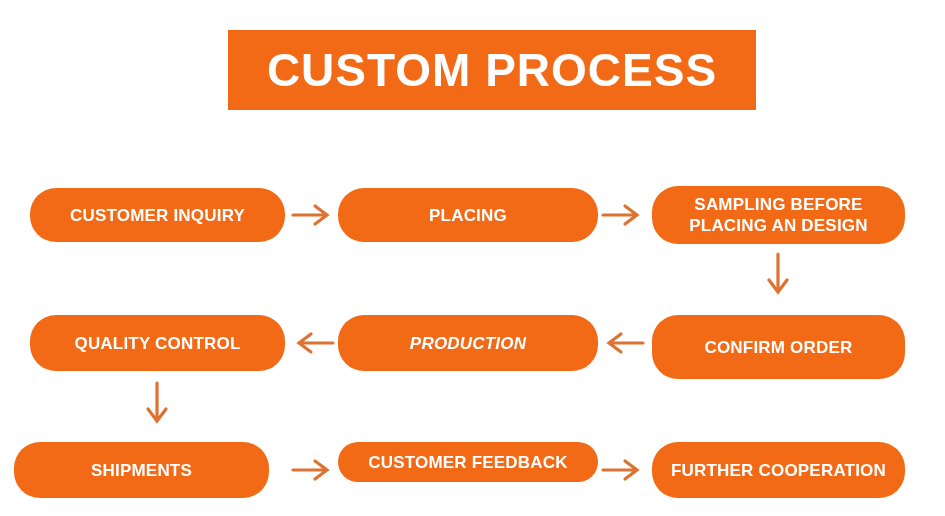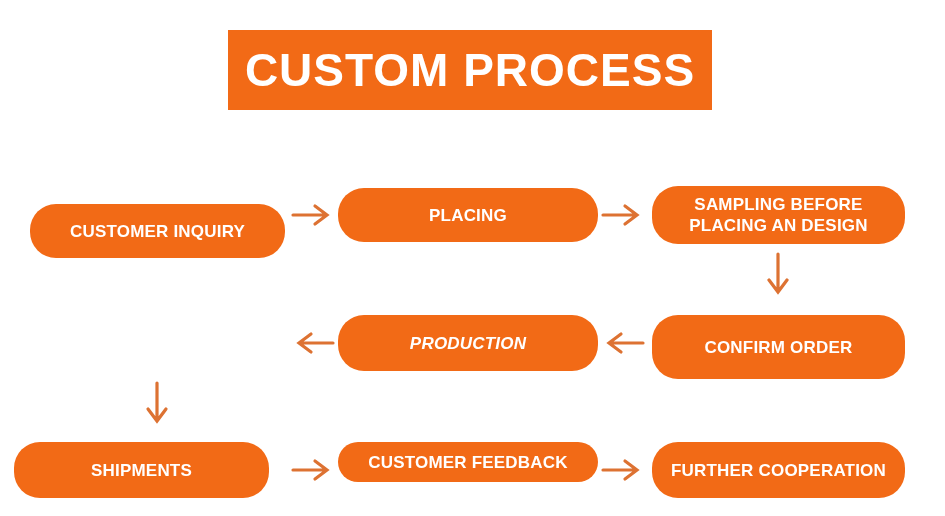--- a/index.html
+++ b/index.html
@@ -5,42 +5,42 @@
   html, body { margin: 0; padding: 0; }
   body {
     width: 945px; height: 516px;
     background: var(--background, #FFFFFF);
     font-family: "Liberation Sans", sans-serif;
     overflow: hidden;
   }
   .stage { position: relative; width: 945px; height: 516px; }
 
   .title-box {
-    position: absolute; left: 228px; top: 30px; width: 484px; height: 80px;
+    position: absolute; left: 228px; top: 30px; width: 528px; height: 80px;
     background: var(--box-fill, #F26A16);
     color: var(--box-text, #FFFFFF);
     display: flex; align-items: center; justify-content: center;
     font-weight: bold; font-size: 46px; letter-spacing: 1px;
     white-space: nowrap;
   }
 
   .node {
     position: absolute;
     background: var(--box-fill, #F26A16);
     color: var(--box-text, #FFFFFF);
     border-radius: 26px;
     display: flex; align-items: center; justify-content: center;
     text-align: center;
     font-weight: bold; font-size: 17px; line-height: 21px;
     letter-spacing: 0.2px;
     padding: 0 5px; box-sizing: border-box;
   }
 
   
-  .n-customer-inquiry    { left: 30px;  top: 188px; width: 255px; height: 54px; margin-top: 16px; }
+  .n-customer-inquiry    { left: 30px;  top: 188px; width: 255px; height: 54px; }
   .n-design              { left: 338px; top: 188px; width: 260px; height: 54px; }
   .n-sampling            { left: 652px; top: 186px; width: 253px; height: 58px; }
   .n-quality-control     { left: 30px;  top: 315px; width: 255px; height: 56px; }
   .n-production          { left: 338px; top: 315px; width: 260px; height: 56px; font-style: italic; }
   .n-confirm-order       { left: 652px; top: 315px; width: 253px; height: 64px; }
   .n-shipments           { left: 14px;  top: 442px; width: 255px; height: 56px; }
   .n-customer-feedback   { left: 338px; top: 442px; width: 260px; height: 40px; }
   .n-further-cooperation { left: 652px; top: 442px; width: 253px; height: 56px; text-align: right; }
 
   .arrow { position: absolute; }
@@ -93,20 +93,21 @@
     <svg width="44" height="28" viewBox="0 0 44 28">
       <path d="M42 14 H11 M20 5 L8 14 L20 23"></path>
     </svg>
   </div>
   <div class="node n-production">PRODUCTION</div>
   <div class="arrow a5">
     <svg width="44" height="28" viewBox="0 0 44 28">
       <path d="M42 14 H11 M20 5 L8 14 L20 23"></path>
     </svg>
   </div>
+  <div class="node n-quality-control">QUALITY CONTROL</div>
 
   <div class="arrow a6">
     <svg width="28" height="48" viewBox="0 0 28 48">
       <path d="M14 2 V37 M5 28 L14 40 L23 28"></path>
     </svg>
   </div>
 
   <div class="node n-shipments">SHIPMENTS</div>
   <div class="arrow a7">
     <svg width="44" height="28" viewBox="0 0 44 28">

